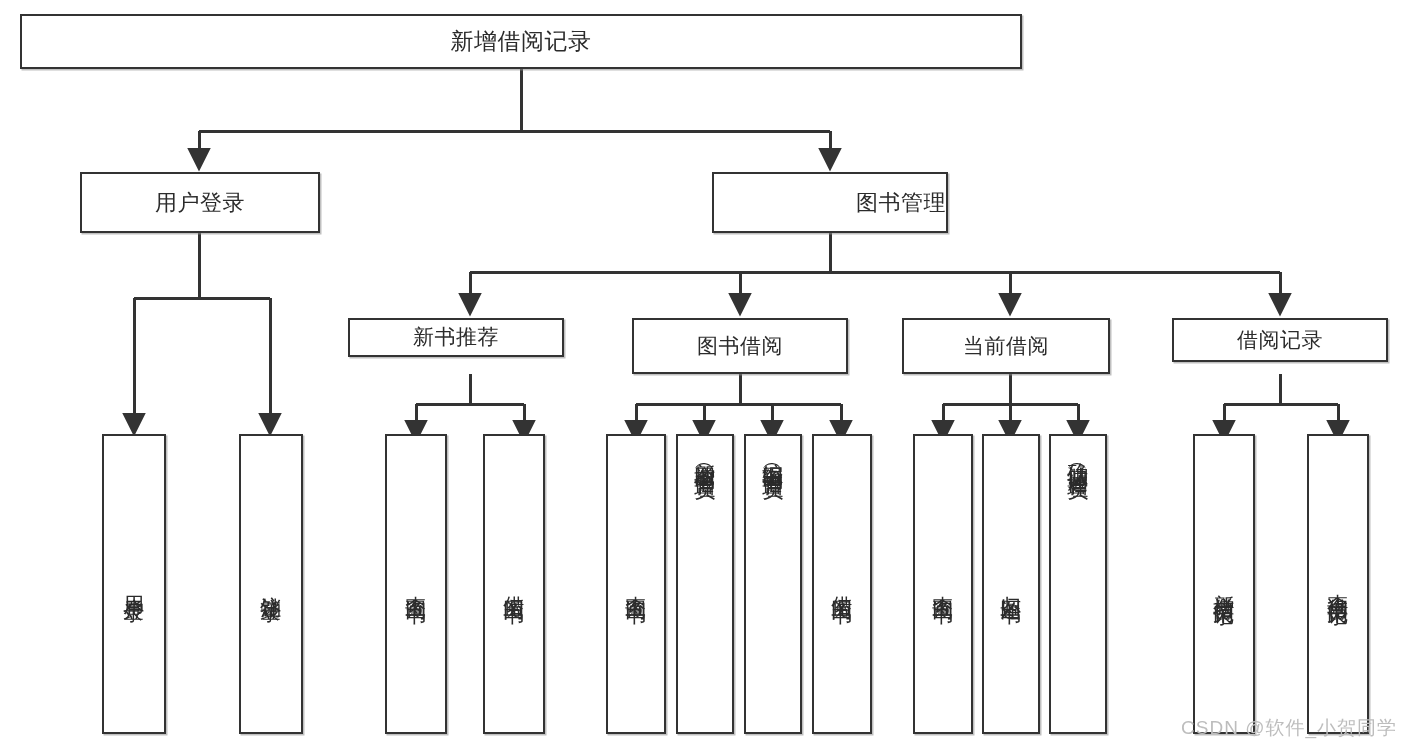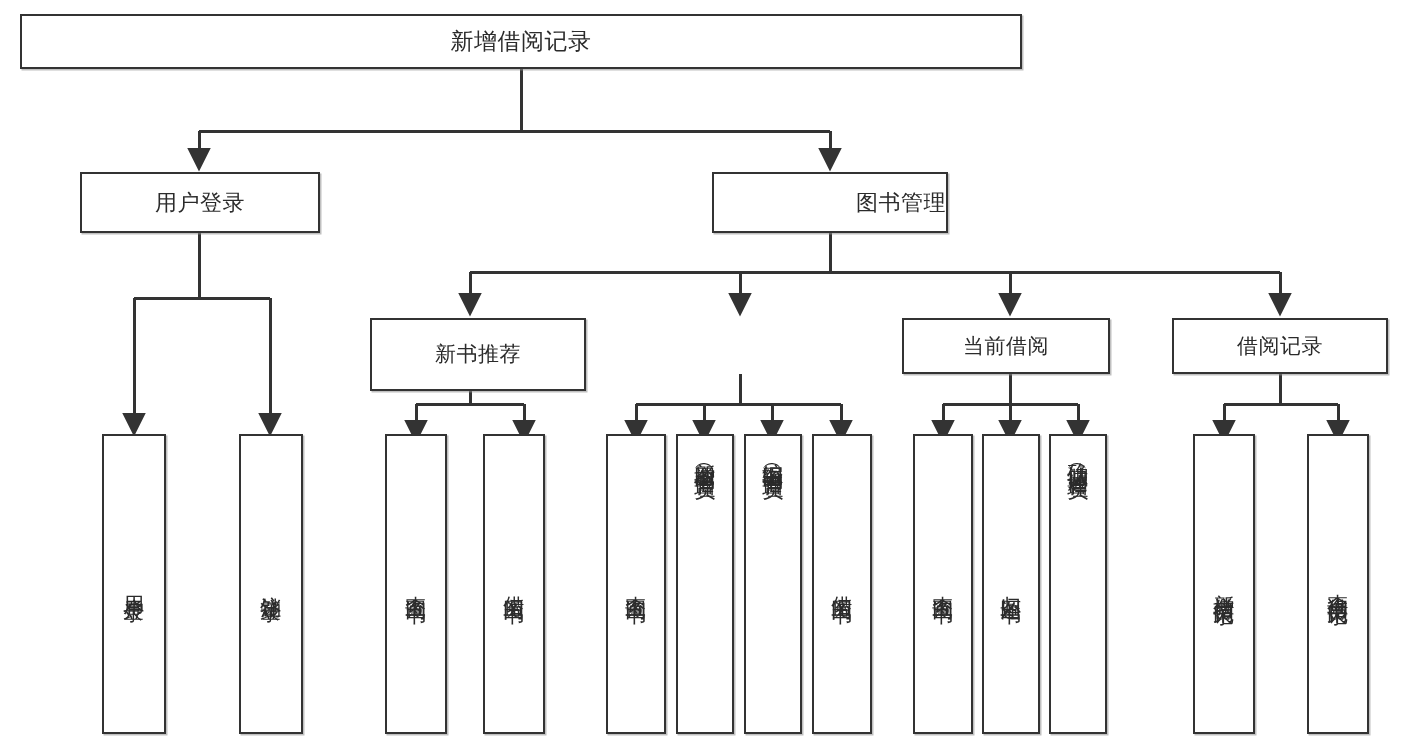--- a/index.html
+++ b/index.html
@@ -141,27 +141,30 @@
     <span class="node-label">新增借阅记录</span>
   </div>
 
   <div class="node node-l1" style="left:80px; top:172px; width:240px; height:61px;">
     <span class="node-label">用户登录</span>
   </div>
   <div class="node node-l1" style="left:712px; top:172px; width:236px; height:61px;justify-content:flex-end;">
     <span class="node-label">图书管理</span>
   </div>
 
-  <div class="node node-l2" style="left:370px; top:318px; width:216px; height:73px;">
+  <div class="node node-l2" style="left:348px; top:318px; width:216px; height:39px;">
     <span class="node-label">新书推荐</span>
+  </div>
+  <div class="node node-l2" style="left:632px; top:318px; width:216px; height:56px;">
+    <span class="node-label">图书借阅</span>
   </div>
   <div class="node node-l2" style="left:902px; top:318px; width:208px; height:56px;">
     <span class="node-label">当前借阅</span>
   </div>
-  <div class="node node-l2" style="left:1172px; top:318px; width:216px; height:56px;">
+  <div class="node node-l2" style="left:1172px; top:318px; width:216px; height:44px;">
     <span class="node-label">借阅记录</span>
   </div>
 
   <div class="node node-leaf leaf-align-mid" style="left:102px; top:434px; width:64px; height:300px;">
     <span class="node-label">用户登录</span>
   </div>
   <div class="node node-leaf leaf-align-mid" style="left:239px; top:434px; width:64px; height:300px;">
     <span class="node-label">注销登录</span>
   </div>
 
@@ -195,14 +198,15 @@
     <span class="node-label">确认归还（管理员）</span>
   </div>
 
   <div class="node node-leaf leaf-align-mid" style="left:1193px; top:434px; width:62px; height:300px;">
     <span class="node-label">新增借阅记录</span>
   </div>
   <div class="node node-leaf leaf-align-mid" style="left:1307px; top:434px; width:62px; height:300px;">
     <span class="node-label">查询借阅记录</span>
   </div>
 
+  <div id="watermark">CSDN @软件_小贺同学</div>
 
 </div>
 
 </body></html>

